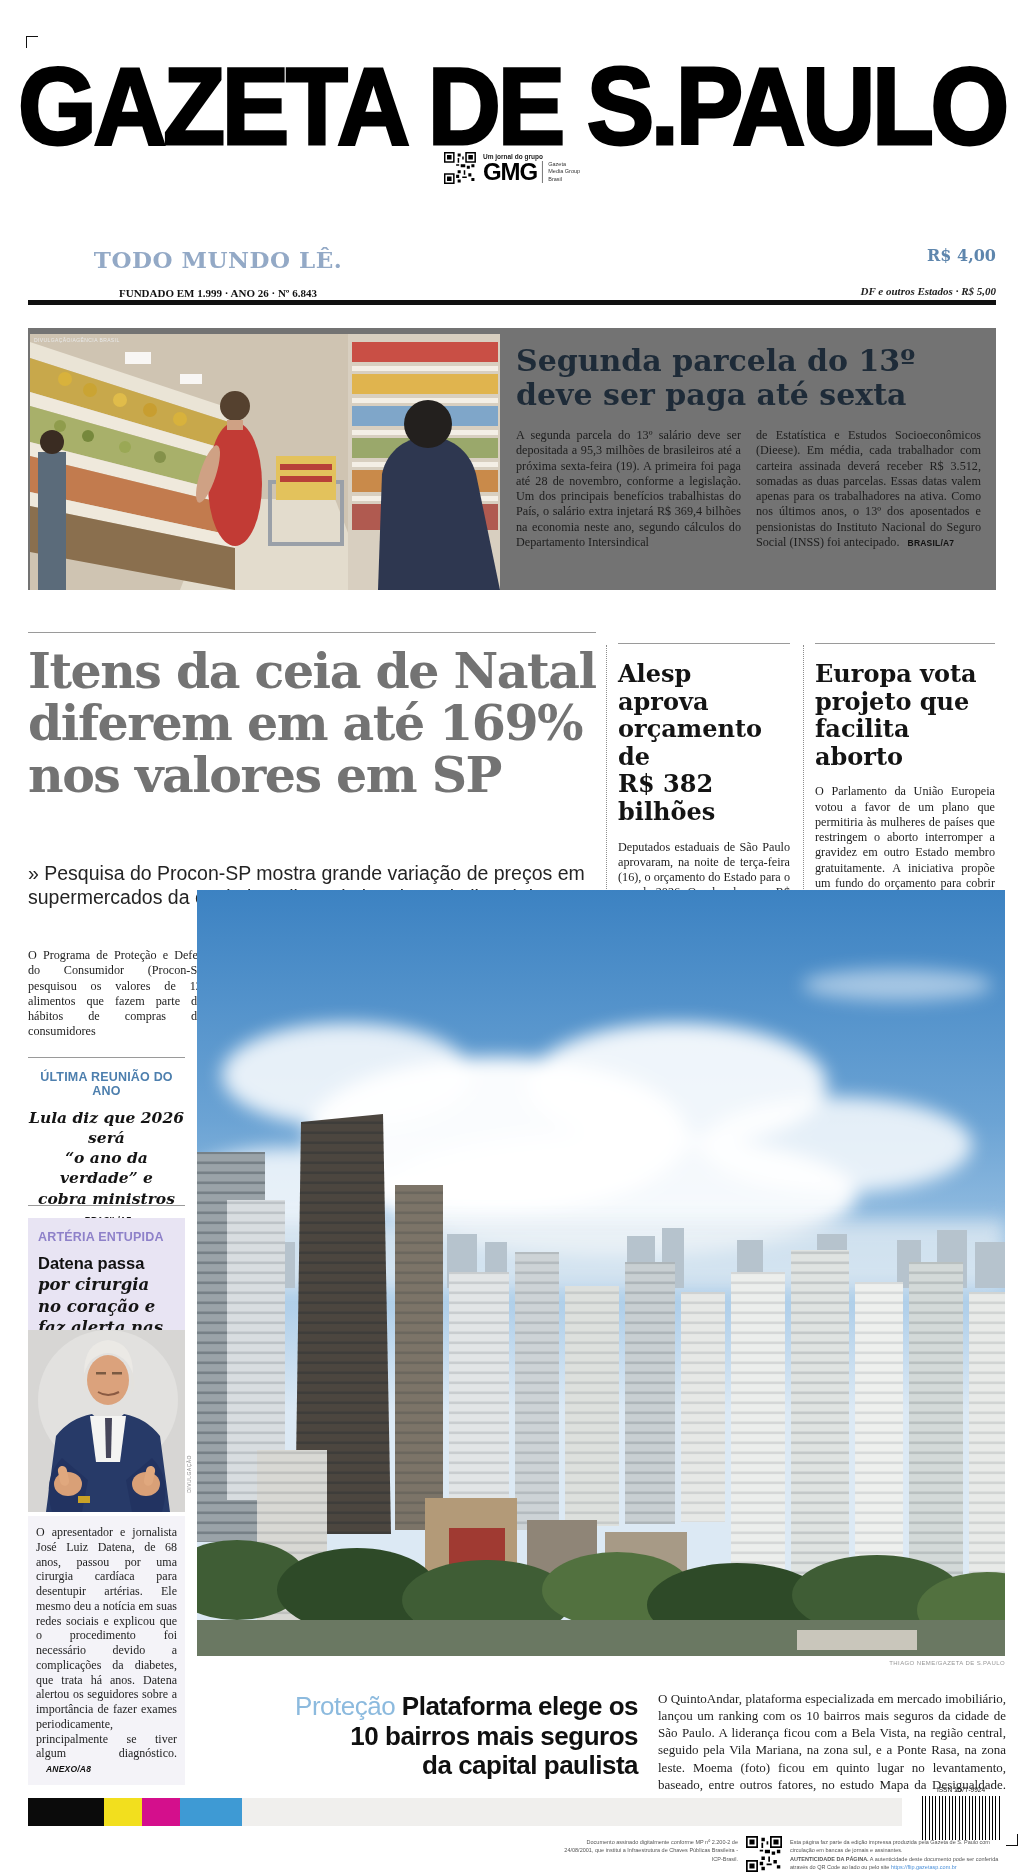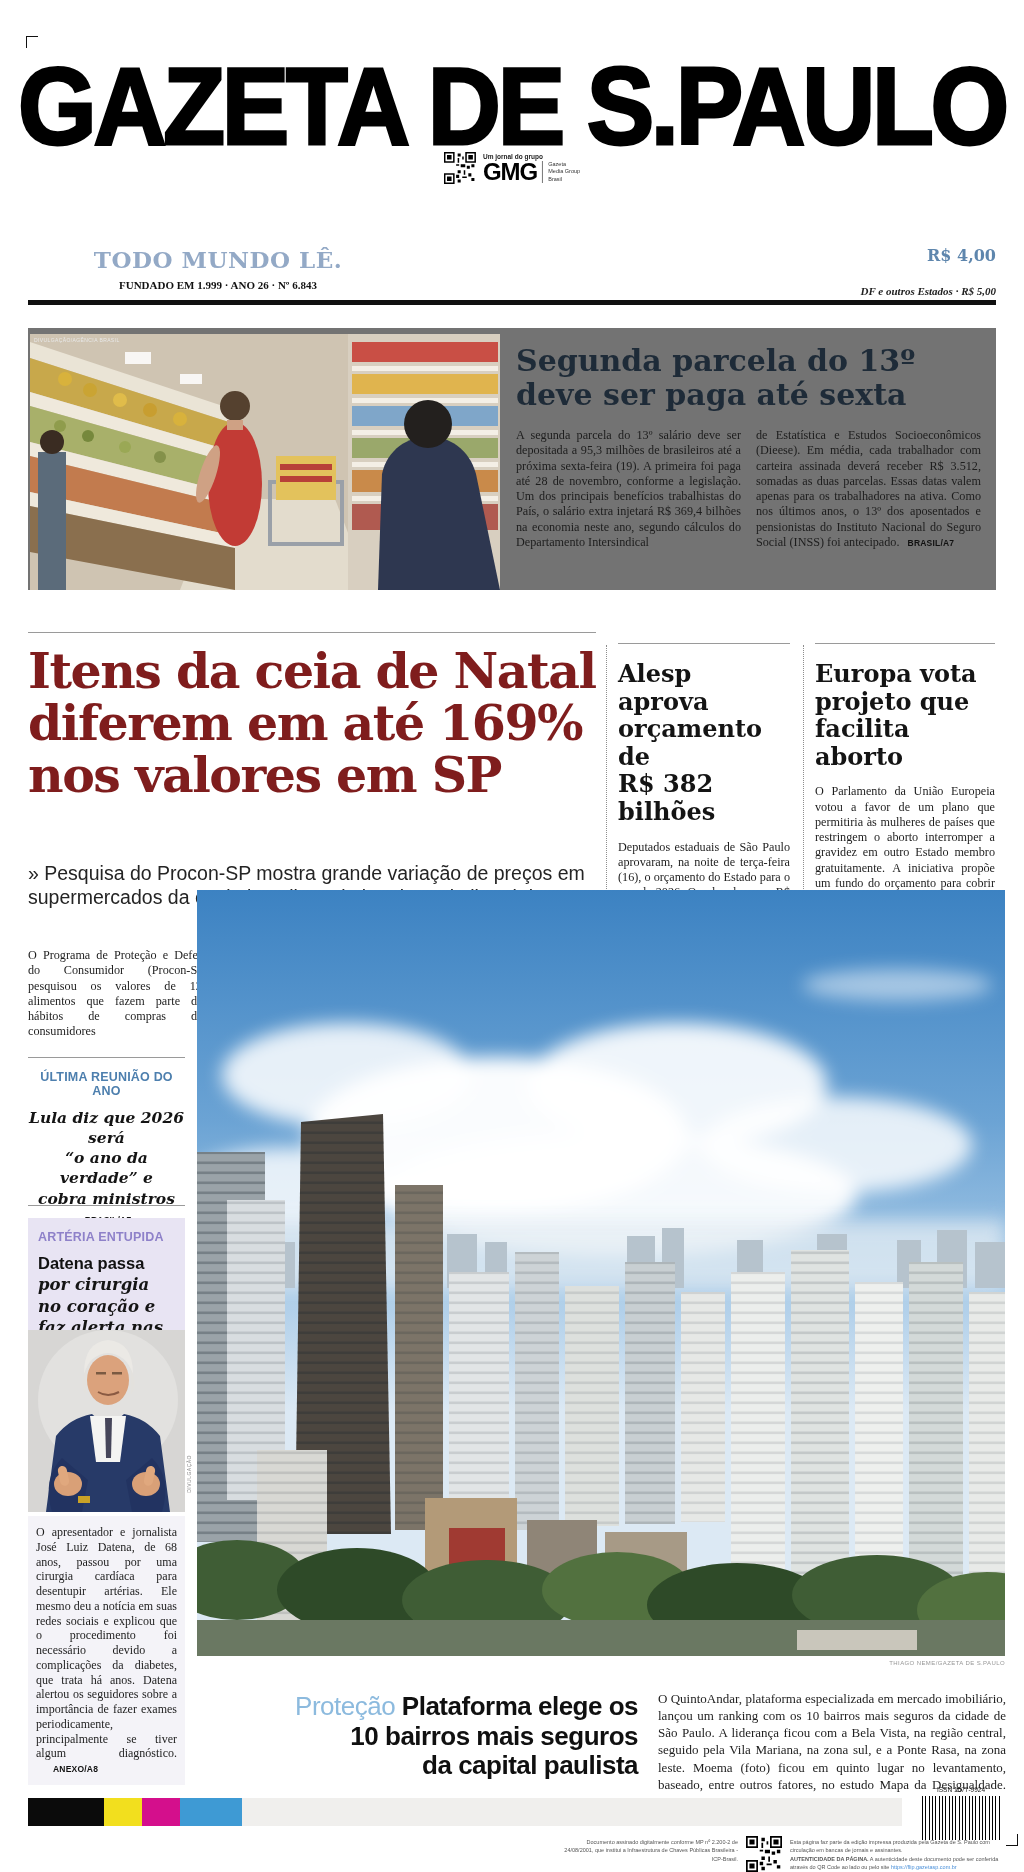--- a/index.html
+++ b/index.html
@@ -3,21 +3,21 @@
 <meta charset="utf-8">
 <style>
   html,body{margin:0;padding:0;background:#fff;}
   .page{position:relative;width:1024px;height:1872px;background:#fff;overflow:hidden;
         font-family:"Liberation Sans",sans-serif;color:#111;}
   .abs{position:absolute;}
   .rule{background:#9a9a9a;height:1px;}
   .dotv{width:0;border-left:1px dotted #8d8d8d;}
   .tag{font:700 8.5px "Liberation Sans",sans-serif;color:#111;letter-spacing:.2px;white-space:nowrap;}
   .body-serif{font:12.2px/1.25 "Liberation Serif",serif;text-align:justify;color:#1d1d1d;hyphens:auto;}
-  .hl{font-family:"DejaVu Serif",serif;font-weight:700;color:#7f1d1d;white-space:pre-line;}
+  .hl{font-family:"DejaVu Serif",serif;font-weight:700;color:#737373;white-space:pre-line;}
   .kick{font:700 12.5px "Liberation Sans",sans-serif;letter-spacing:.2px;}
   .vcred{writing-mode:vertical-rl;transform:rotate(180deg);font:5px "Liberation Sans",sans-serif;color:#8a8a8a;letter-spacing:.5px;}
   .mast-title{display:inline-block;font:700 92px/0.9 "Liberation Sans",sans-serif;letter-spacing:-3px;
         transform:scale(1.10,1.18);transform-origin:50% 0;-webkit-text-stroke:2.5px #000;color:#000;white-space:nowrap;}
   .crop{border-color:#4a4a4a;}
   .barcode{background:repeating-linear-gradient(90deg,#000 0 1.5px,#fff 1.5px 3px,#000 3px 4px,#fff 4px 7px,#000 7px 8.5px,#fff 8.5px 10px);}
   .op-title{font:italic 700 18.5px/1.18 "DejaVu Serif",serif;color:#141414;white-space:pre-line;}
   .sb-ital{font:italic 700 15.5px/1.3 "DejaVu Serif",serif;color:#141414;white-space:pre-line;}
 </style>
 </head>
@@ -47,21 +47,21 @@
         <div style="font:5.5px/1.35 'Liberation Sans',sans-serif;color:#333;white-space:pre-line;">Gazeta
 Media Group
 Brasil</div>
       </div>
     </div>
   </div>
 
   <div class="abs" style="left:28px;top:246px;width:968px;display:flex;justify-content:space-between;">
     <div style="width:380px;text-align:center;">
       <div style="font:700 23px 'DejaVu Serif',serif;color:#93a9c6;letter-spacing:.5px;">TODO MUNDO LÊ.</div>
-      <div style="font:700 11px 'Liberation Serif',serif;color:#111;margin-top:6px;">FUNDADO EM 1.999 · ANO 26 · Nº 6.843</div>
+      <div style="font:700 11px 'Liberation Serif',serif;color:#111;margin-top:14px;">FUNDADO EM 1.999 · ANO 26 · Nº 6.843</div>
     </div>
     <div style="width:260px;text-align:right;">
       <div style="font:700 16px 'DejaVu Serif',serif;color:#5e86ad;">R$ 4,00</div>
       <div style="font:italic 700 11px 'Liberation Serif',serif;color:#222;margin-top:20px;">DF e outros Estados · R$ 5,00</div>
     </div>
   </div>
 
   <div class="abs" style="left:28px;top:300px;width:968px;height:5px;background:#101010;"></div>
 
   <div class="abs" style="left:28px;top:328px;width:968px;height:262px;background:#737373;">
@@ -221,21 +221,21 @@
       <rect x="31" y="136" width="9" height="20" rx="4.5" fill="#e0a87e" transform="rotate(-12 35 146)"></rect>
       <ellipse cx="118" cy="154" rx="14" ry="12" fill="#d9a077"></ellipse>
       <rect x="117" y="136" width="9" height="20" rx="4.5" fill="#e0a87e" transform="rotate(12 122 146)"></rect>
       <rect x="50" y="166" width="12" height="7" fill="#c9a227"></rect>
     </svg>
   </div>
   <div class="abs vcred" style="left:186px;top:1455px;">DIVULGAÇÃO</div>
   <div class="abs" style="left:28px;top:1516px;width:157px;background:#f4f3f8;padding:9px 8px;box-sizing:border-box;">
     <div class="body-serif" style="font-size:12px;line-height:1.23;">
       <span>O apresentador e jornalista José Luiz Datena, de 68 anos, passou por uma cirurgia cardíaca para desentupir artérias. Ele mesmo deu a notícia em suas redes sociais e explicou que o procedimento foi necessário devido a complicações da diabetes, que trata há anos. Datena alertou os seguidores sobre a importância de fazer exames periodicamente, principalmente se tiver algum diagnóstico.</span>
-      <span class="tag" style="margin-left:17px;">ANEXO/A8</span>
+      <span class="tag" style="margin-left:10px;font-style:italic;">ANEXO/A8</span>
     </div>
   </div>
 
   <div class="abs" style="left:197px;top:890px;width:808px;height:766px;overflow:hidden;">
     <svg width="808" height="766" viewBox="0 0 808 766" preserveAspectRatio="none">
       <defs>
         <linearGradient id="sky" x1="0" y1="0" x2="0" y2="1">
           <stop offset="0" stop-color="#3c82c2"></stop>
             <stop offset=".3" stop-color="#6ba3d4"></stop>
           <stop offset=".52" stop-color="#a9cbe8"></stop>

